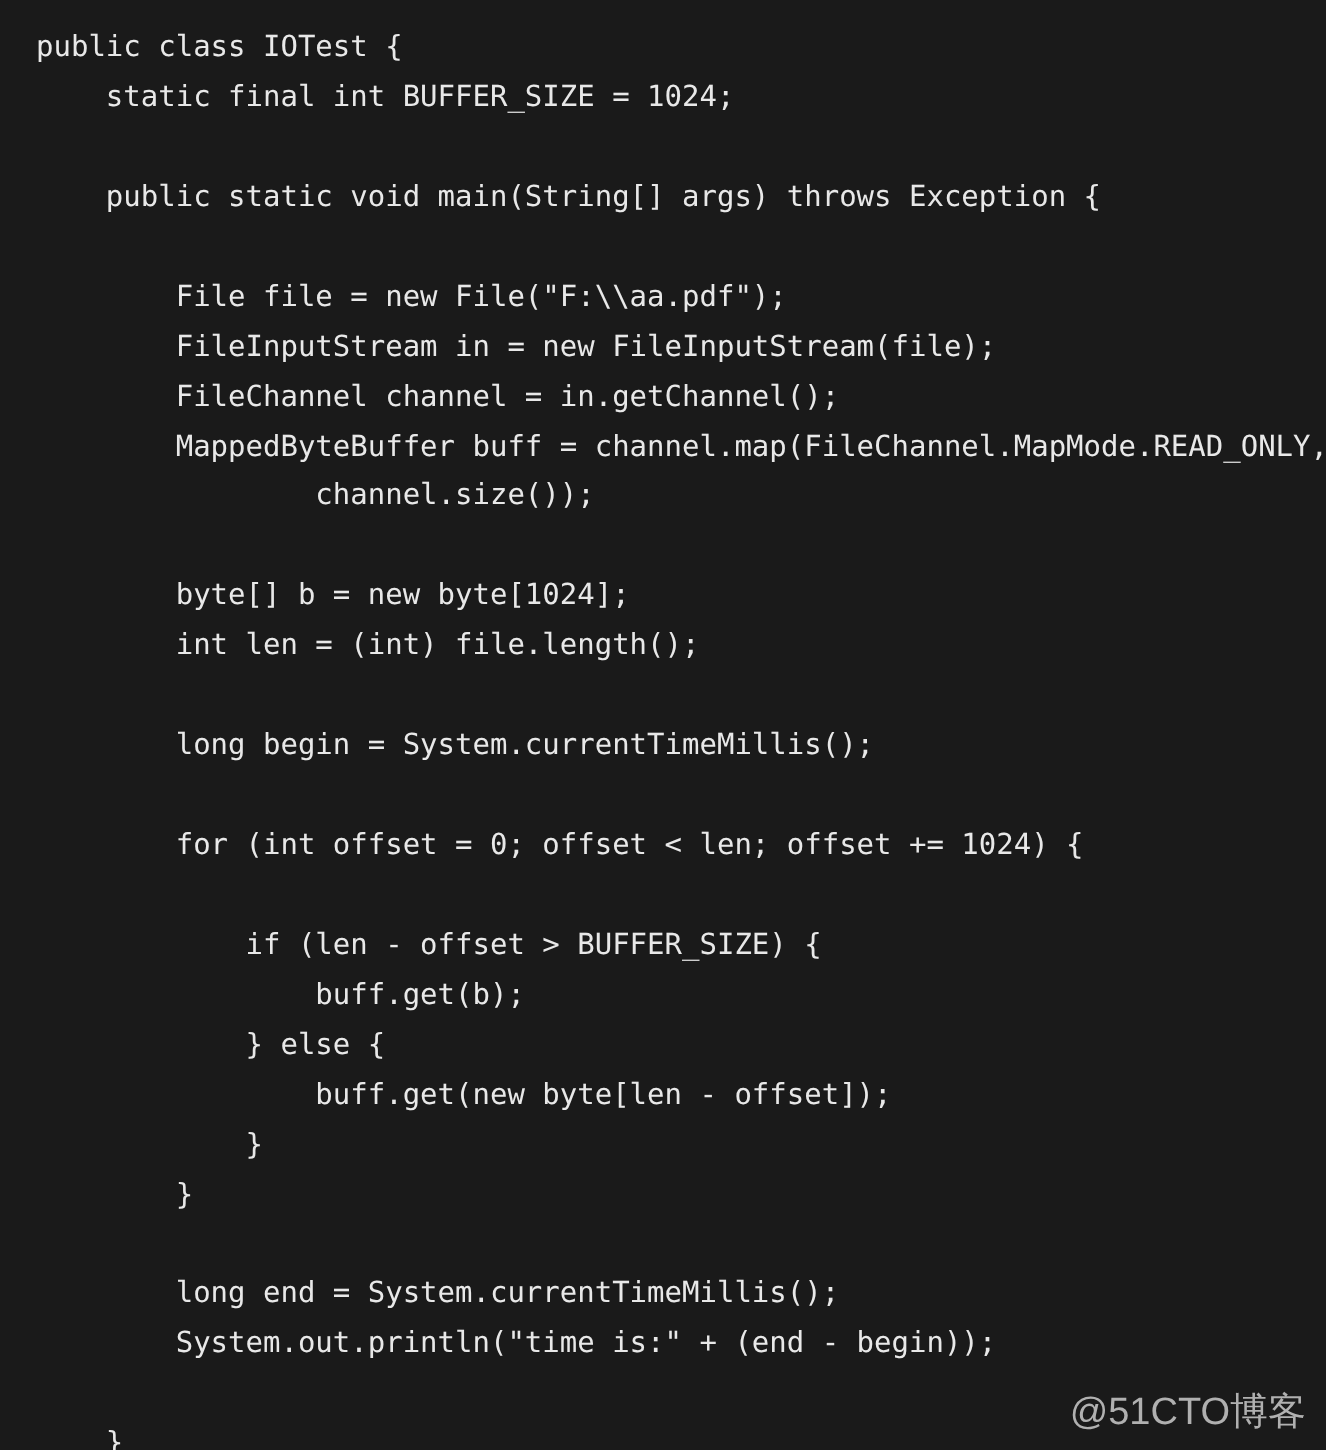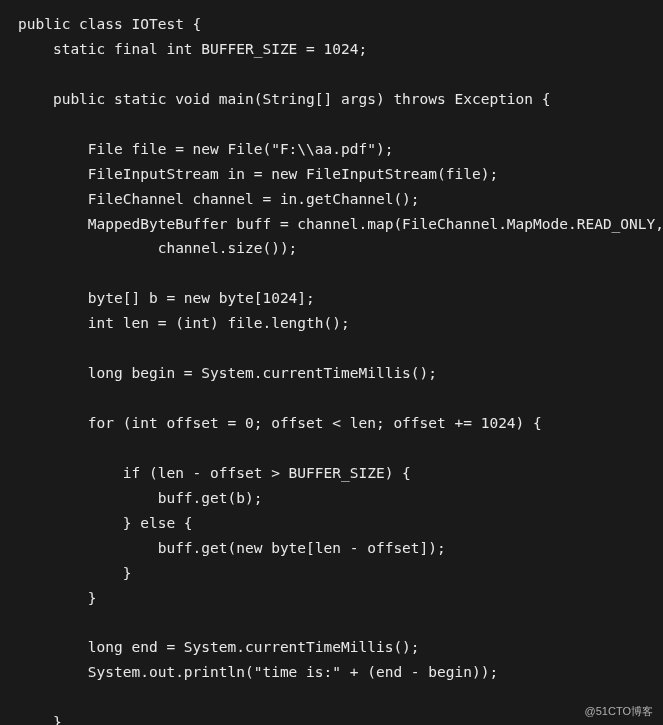--- a/index.html
+++ b/index.html
@@ -21,21 +21,21 @@
     line-height: 1.72;
     color: #e8e8e8;
     white-space: pre;
     font-family: "Segoe UI", Arial, sans-serif;
   }
   .watermark {
     position: absolute;
     bottom: 6px;
     right: 10px;
     color: #b0b0b0;
-    font-size: 11px;
+    font-size: 19px;
     font-family: "Microsoft YaHei", Arial, sans-serif;
   }
 </style>
 </head>
 <body>
 
 <pre class="code-block"><code id="code-content">public class IOTest {
     static final int BUFFER_SIZE = 1024;
 
     public static void main(String[] args) throws Exception {

